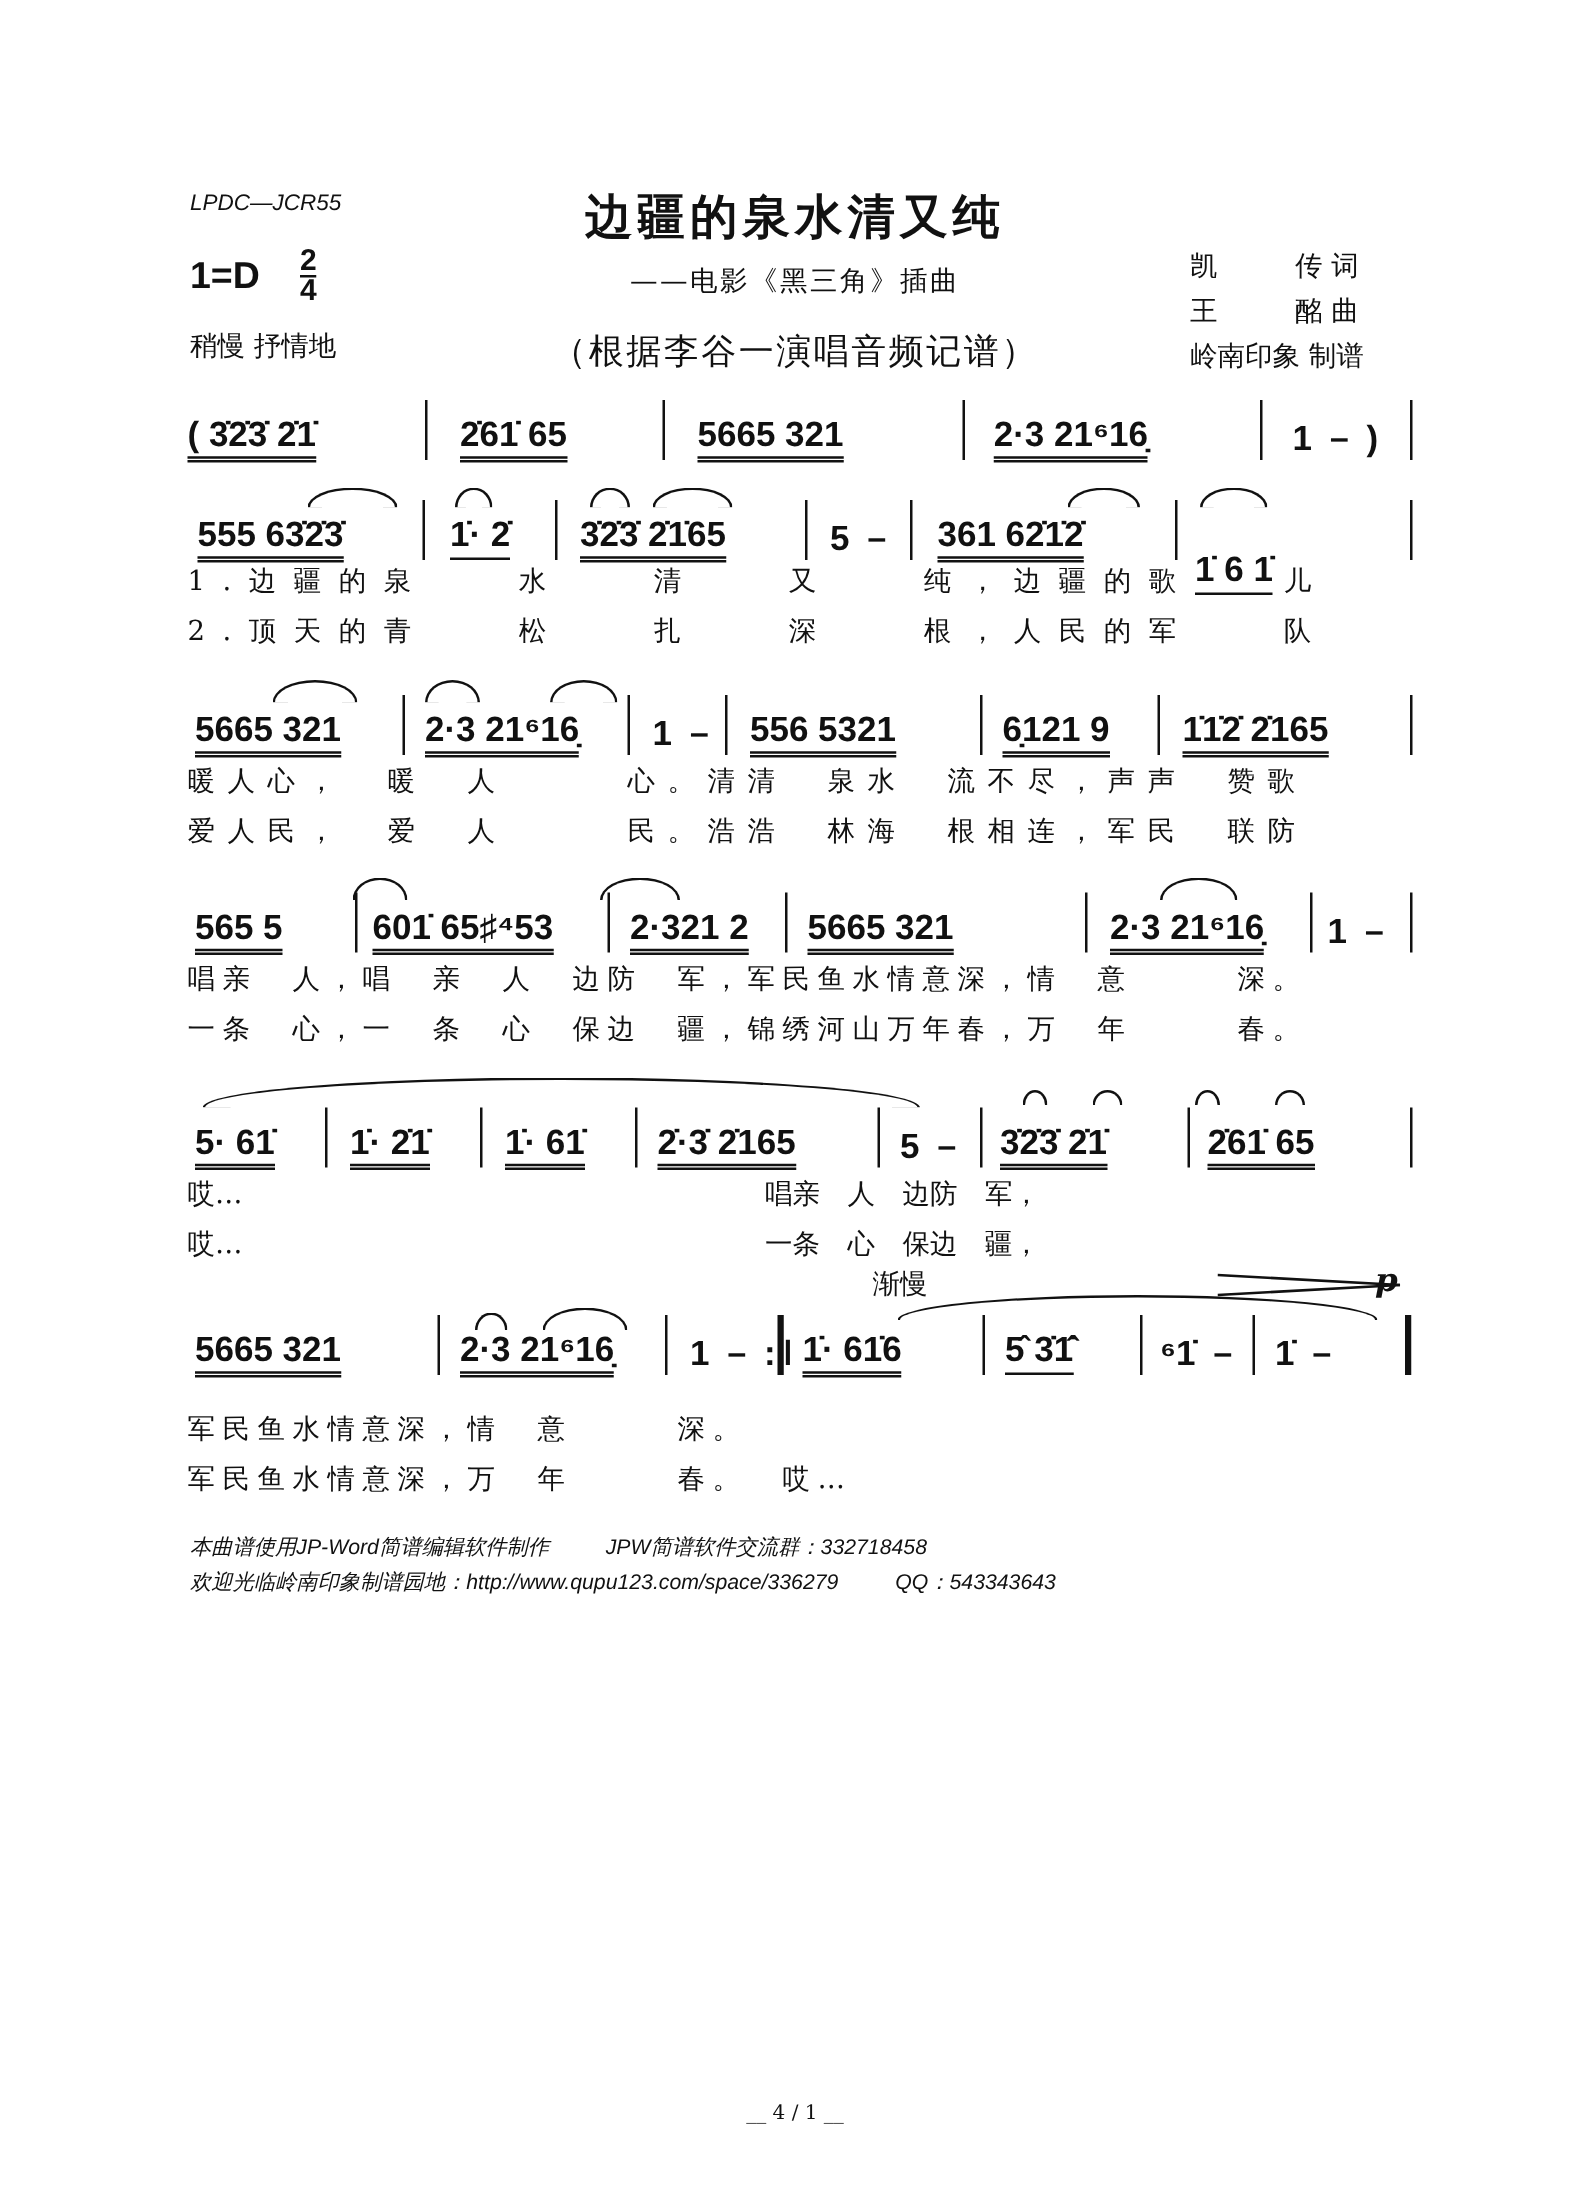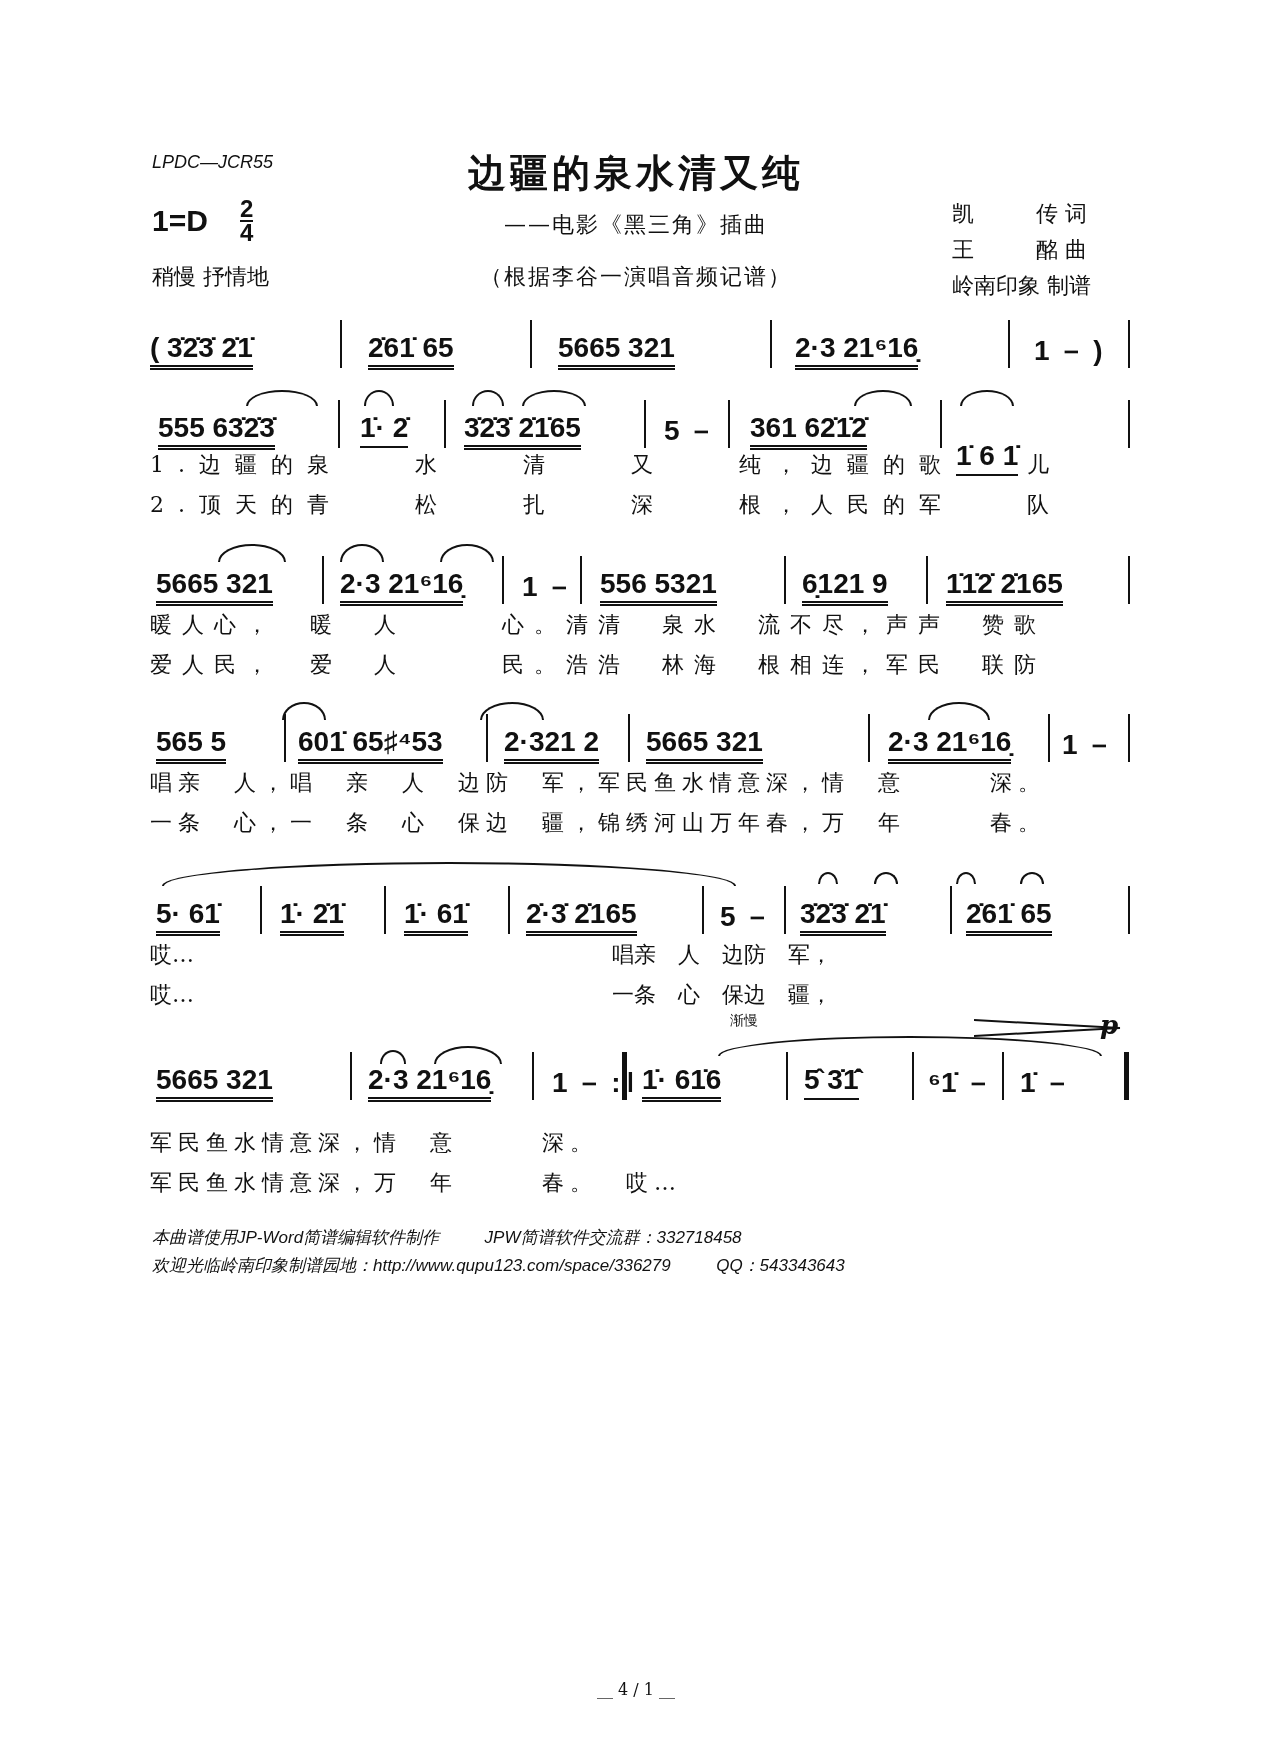--- a/index.html
+++ b/index.html
@@ -6,21 +6,21 @@
   body { width:1272px; height:1752px; position:relative; overflow:hidden;
          font-family:"DejaVu Sans", sans-serif; color:#111; }
   .abs { position:absolute; white-space:nowrap; }
   .code { left:152px; top:152px; font-family:"Liberation Sans", sans-serif; font-style:italic; font-size:18px; }
   .title { left:0; width:1272px; top:148px; text-align:center; font-family:"DejaVu Serif", serif; font-weight:bold; font-size:38px; letter-spacing:4px; }
   .key { left:152px; top:204px; font-family:"Liberation Sans", sans-serif; font-weight:bold; font-size:30px; }
   .ts { position:absolute; left:240px; top:198px; font-family:"Liberation Sans", sans-serif; font-weight:bold; font-size:24px; line-height:22px; text-align:center; }
   .ts span { display:block; }
   .tempo { left:152px; top:262px; font-size:22px; }
   .subtitle { left:0; width:1272px; top:210px; text-align:center; font-family:"DejaVu Serif", serif; font-size:22px; letter-spacing:2px; }
-  .note2 { left:0; width:1272px; top:262px; text-align:center; font-family:"DejaVu Serif", serif; font-size:22px; letter-spacing:2px; }
+  .note2 { left:0; width:1272px; top:262px; text-align:center; font-family:"DejaVu Serif", serif; font-size:28px; letter-spacing:2px; }
   .credits { left:952px; top:196px; font-family:"DejaVu Serif", serif; font-size:22px; line-height:36px; }
   .credits div { display:flex; }
   .credits .nm { width:84px; }
   .row { position:absolute; left:150px; width:982px; }
   .notes { position:absolute; left:0; top:0; height:60px; width:982px; font-family:"Liberation Sans", sans-serif; font-weight:bold; font-size:28px; }
   .m { position:absolute; top:14px; }
   .bar { position:absolute; top:2px; width:2px; height:48px; background:#111; }
   .bar.thick { width:5px; }
   .lyr { position:absolute; left:0; font-family:"DejaVu Serif", serif; font-size:22px; letter-spacing:14px; }
   .ul1 { border-bottom:2px solid #111; padding-bottom:2px; }
@@ -159,21 +159,21 @@
     <span class="m ul2" style="left:650px;">3̇2̇3̇  2̇1̇</span>
     <div class="bar" style="left:800px;"></div>
     <span class="m ul2" style="left:816px;">2̇61̇  65</span>
     <div class="bar" style="left:978px;"></div>
   </div>
   <div class="lyr" style="top:74px; letter-spacing:0px;">哎…　　　　　　　　　　　　　　　　　　　唱亲　人　边防　军，</div>
   <div class="lyr" style="top:114px; letter-spacing:0px;">哎…　　　　　　　　　　　　　　　　　　　一条　心　保边　疆，</div>
 </div>
 
 <div class="row" style="top:1014px;">
-  <div class="abs marking" style="left:580px; top:-2px; font-size:14px;">渐慢</div>
+  <div class="abs marking" style="left:548px; top:-2px; font-size:22px;">渐慢</div>
   <svg class="abs" style="left:824px; top:4px;" width="150" height="22">
     <line x1="0" y1="2" x2="146" y2="10" stroke="#111" stroke-width="2"></line>
     <line x1="0" y1="18" x2="146" y2="10" stroke="#111" stroke-width="2"></line>
   </svg>
   <div class="abs" style="left:950px; top:-4px; font-family:'DejaVu Serif', serif; font-style:italic; font-weight:bold; font-size:26px;">p</div>
   <div class="arc" style="left:568px; top:22px; width:380px; height:18px;"></div>
   <div class="arc" style="left:230px; top:36px; width:22px; height:12px;"></div>
   <div class="arc" style="left:284px; top:32px; width:64px; height:16px;"></div>
   <div class="notes" style="top:36px;">
     <span class="m ul2" style="left:6px;">5665  321</span>

